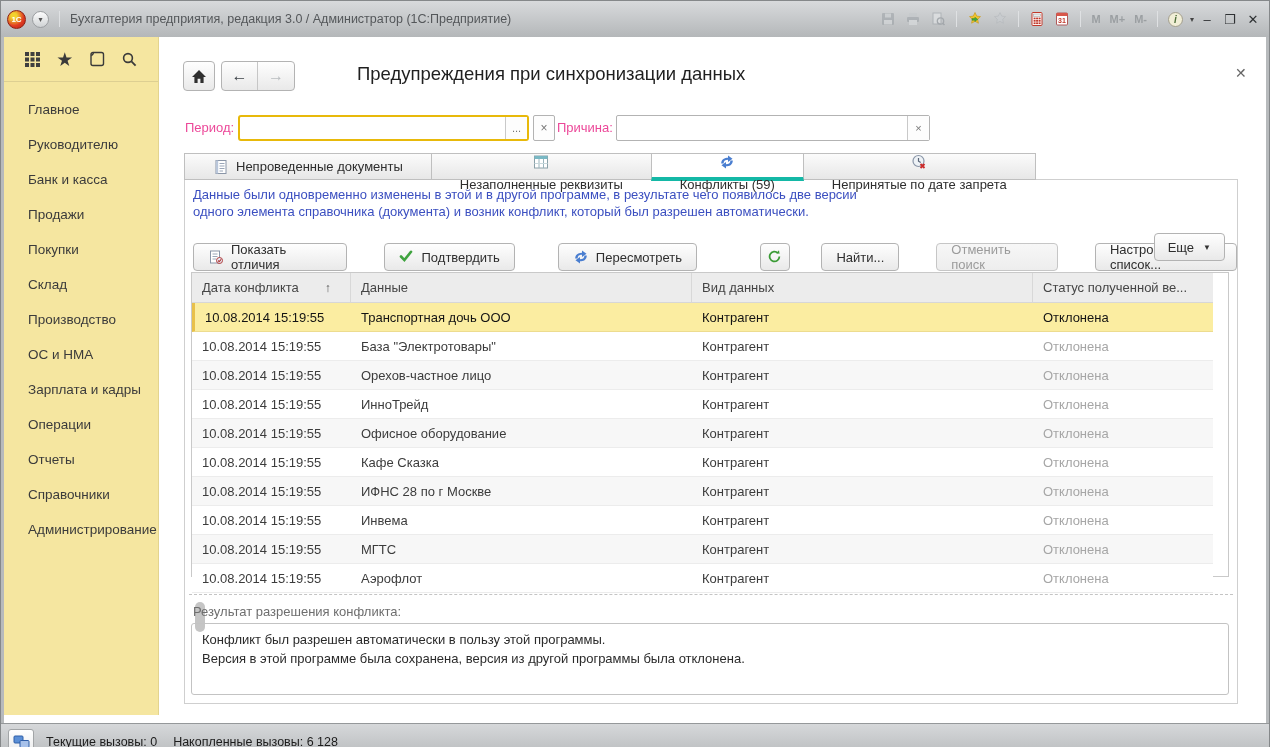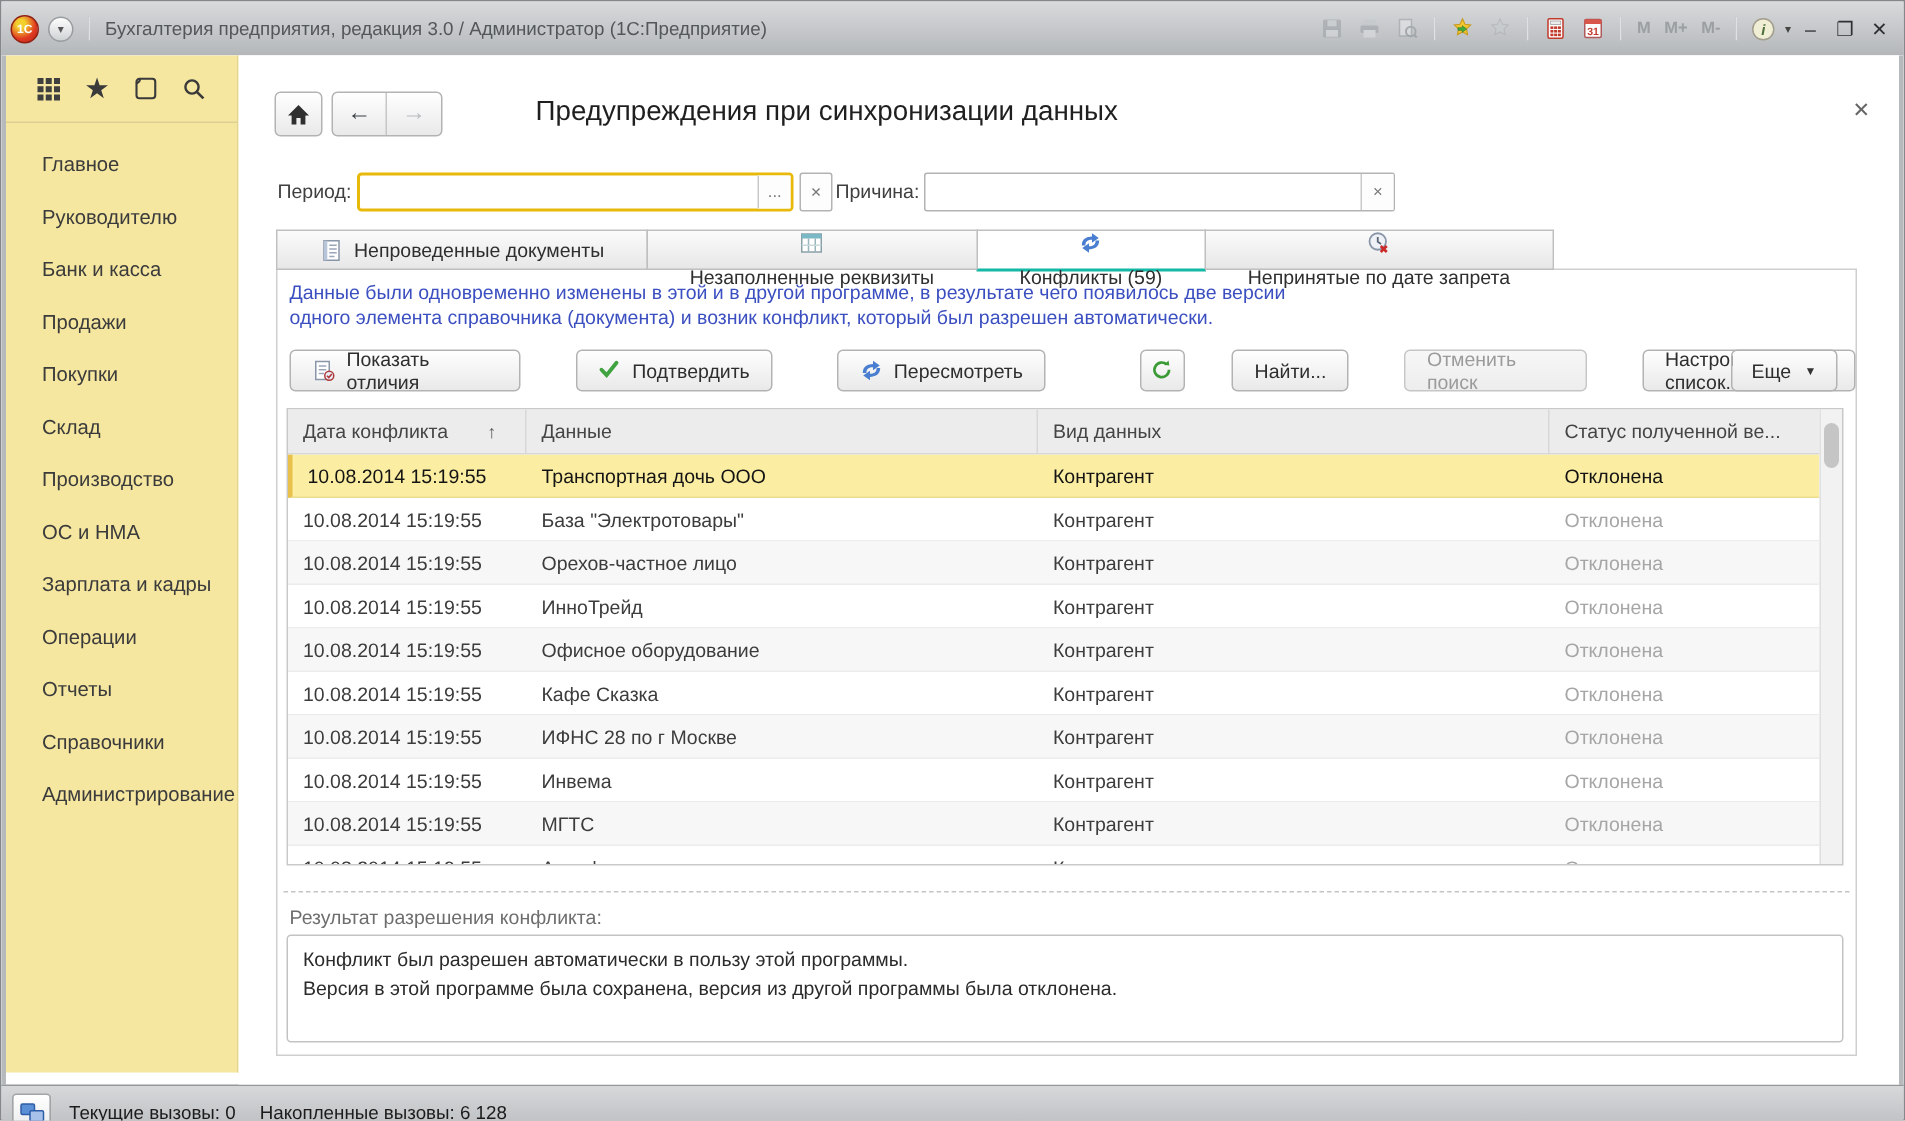--- a/index.html
+++ b/index.html
@@ -38,52 +38,52 @@
   .btnish { background:linear-gradient(#fefefe,#e9e9e9); border:1px solid #b3b3b3; border-radius:4px; color:#2e2e2e; }
   .home-btn { position:absolute; left:24px; top:24px; width:32px; height:30px; display:flex; align-items:center; justify-content:center; }
   .nav-group { position:absolute; left:62px; top:24px; width:74px; height:30px; display:flex; overflow:hidden; }
   .nav-half { width:37px; display:flex; align-items:center; justify-content:center; font-size:16px; font-weight:bold; }
   .nav-back { color:#3c4248; border-right:1px solid #c6c6c6; }
   .nav-fwd { color:#b8bcbf; }
   .page-title { position:absolute; left:198px; top:26px; font-size:18.5px; color:#1f1f1f; }
   .page-close { position:absolute; left:1076px; top:28px; font-size:14px; color:#666; cursor:pointer; }
 
   
-  .filter-label { position:absolute; top:78px; height:26px; line-height:26px; font-size:13px; color:#404040; }
+  .filter-label { position:absolute; top:78px; height:26px; line-height:26px; font-size:13px; color:#ec4899; }
   .lbl-period { left:26px; }
   .lbl-reason { left:398px; }
   .field { position:absolute; top:78px; height:26px; display:flex; align-items:stretch; background:#fff; border:1px solid #b3b3b3; border-radius:2px; }
   .field input { border:none; outline:none; flex:1; font-size:13px; padding:0 6px; font-family:"Liberation Sans",sans-serif; min-width:0; background:transparent; }
   .field.focused { border:2px solid #e8b90a; border-radius:3px; }
   .fld-btn { width:22px; display:flex; align-items:center; justify-content:center; font-size:11px; color:#777; border-left:1px solid #c9c9c9; cursor:pointer; background:#fdfdfd; }
   .f-period { left:79px; width:291px; }
   .f-period-clear { left:374px; width:22px; top:78px; height:26px; position:absolute; display:flex; align-items:center; justify-content:center; font-size:12px; color:#777; border:1px solid #b3b3b3; border-radius:2px; background:#fdfdfd; cursor:pointer; }
   .f-reason { left:457px; width:314px; }
 
   
   .tabs { position:absolute; left:25px; top:116px; display:flex; z-index:3; }
   .tab { height:27px; padding:0 28px; display:flex; align-items:center; gap:7px; background:linear-gradient(#fbfbfb,#e7e7e7); border:1px solid #bfbfbf; font-size:13px; color:#2e2e2e; cursor:pointer; }
   .tab + .tab { margin-left:-1px;flex-direction:column; }
-  .tab.active { background:#fff; border-bottom:2px solid #14b8a6; height:28px; position:relative; z-index:4; }
+  .tab.active { background:#fff; border-bottom:4px solid #14b8a6; height:28px; position:relative; z-index:4; }
   .ticon { width:16px; height:16px; flex:none; display:flex; }
 
   
   .panel { position:absolute; left:25px; top:142px; width:1054px; height:525px; border:1px solid #cfcfcf; background:#fff; }
   .info-msg { position:absolute; left:8px; top:7px; font-size:13px; line-height:16.5px; color:#3b4fc0; }
 
-  .toolbar { position:absolute; left:8px; top:53px; height:28px; display:flex; align-items:flex-start;gap:21px; }
+  .toolbar { position:absolute; left:8px; top:63px; height:28px; display:flex; align-items:flex-start;gap:21px; }
   .tbtn { height:28px; display:inline-flex; align-items:center; gap:7px; padding:0 14px; font-size:13px; cursor:pointer; }
   .tbtn.dis { color:#9b9b9b; background:linear-gradient(#f7f7f7,#ededed); border-color:#c6c6c6; cursor:default; }
   .tbtn .bic { width:16px; height:16px; display:flex; }
   .btn-refresh { width:32px; padding:0; justify-content:center; }
   .more-btn { position:absolute; right:12px; top:53px; height:28px; display:inline-flex; align-items:center; gap:9px; padding:0 13px; font-size:13px; cursor:pointer; }
   .more-arrow { font-size:8px; color:#333; }
 
   
-  .tbl { position:absolute; left:6px; top:92px; width:1038px; height:305px; border:1px solid #c9c9c9; display:flex; background:#fff; }
+  .tbl { position:absolute; left:6px; top:92px; width:1038px; height:305px; border:1px solid #c9c9c9; display:flex; background:#fff;flex-direction:column; }
   .tbl-main { width:1021px; flex:none; display:flex; flex-direction:column; }
   .thead { height:30px; display:flex; background:#ececec; border-bottom:1px solid #d7d7d7; flex:none; }
   .th { display:flex; align-items:center; padding-left:10px; font-size:13px; color:#454545; border-right:1px solid #d8d8d8; }
   .th:last-child { border-right:none; }
   .sort-arrow { margin-left:26px; font-size:12px; color:#555; }
   .c0 { width:159px; flex:none; } .c1 { width:341px; flex:none;text-align:right; } .c2 { width:341px; flex:none; } .c3 { flex:1; }
   .tbody { flex:1; overflow:hidden; }
   .trow { height:29px; display:flex; border-bottom:1px solid #ececec; background:#fff; cursor:pointer; }
   .trow.alt { background:#f7f7f7; }
   .trow .td { display:flex; align-items:center; padding-left:10px; font-size:13px; color:#3c3c3c; overflow:hidden; white-space:nowrap; }

